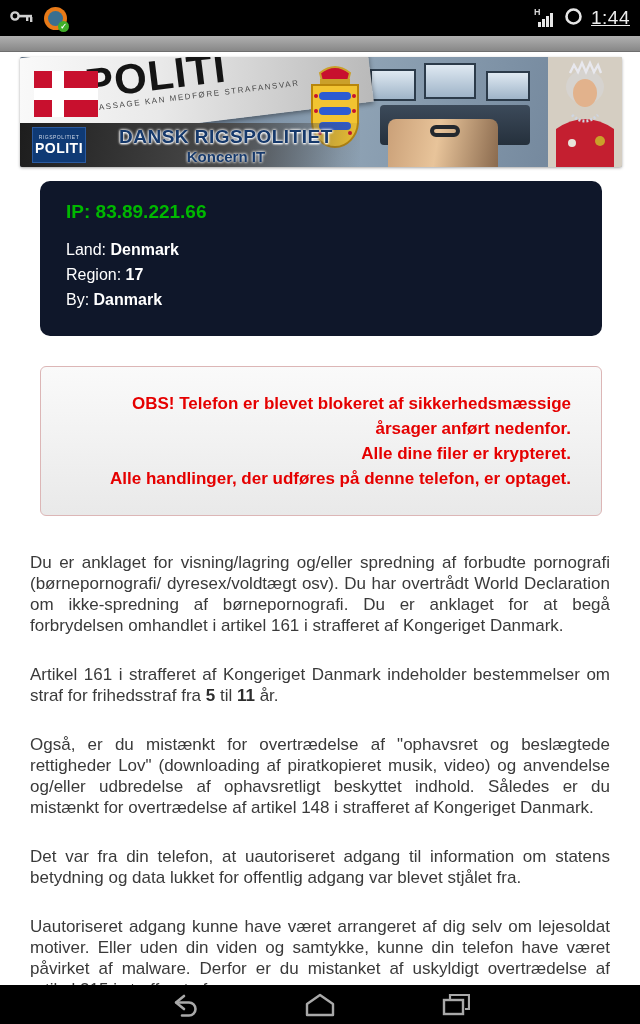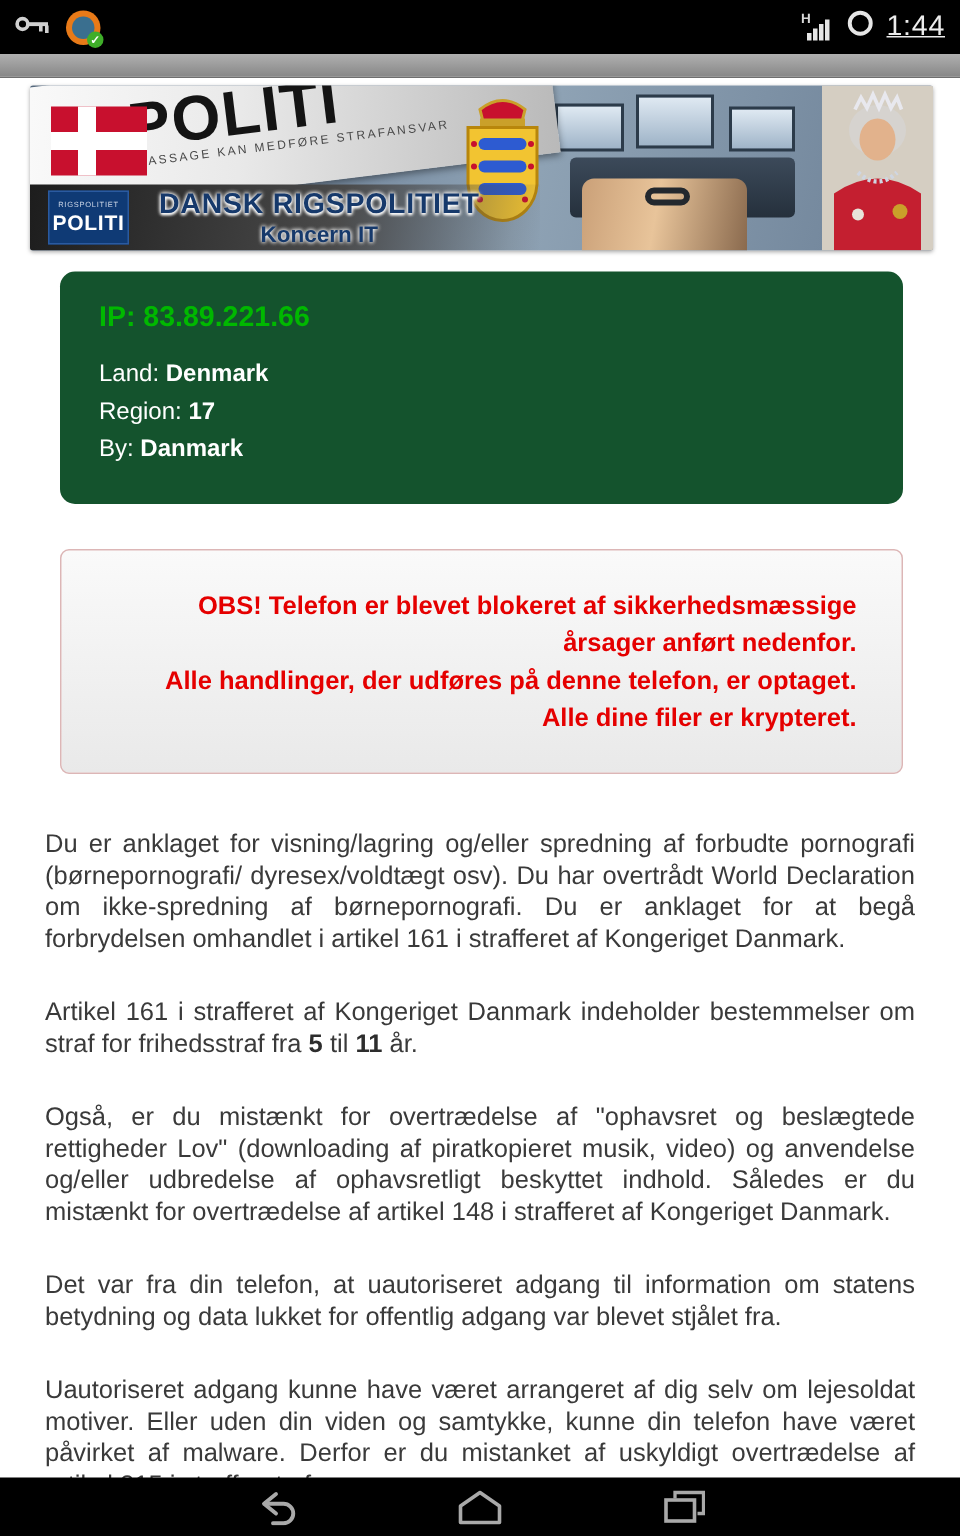--- a/index.html
+++ b/index.html
@@ -48,35 +48,35 @@
   .flag .vbar { position:absolute; left:18px; top:0; width:12px; height:100%; background:#fff; }
   .flag .hbar { position:absolute; left:0; top:17px; width:100%; height:12px; background:#fff; }
   .dark-band { position:absolute; left:0; bottom:0; width:340px; height:44px;
     background:linear-gradient(100deg,#1d1d1d 0%,#4a4a4a 60%,rgba(90,90,90,0) 100%);
     display:flex; align-items:center; }
   .rigs-logo { width:54px; height:36px; background:#0f3a75; margin-left:12px;
     display:flex; flex-direction:column; justify-content:center; align-items:center;
     border:1px solid #2a5aa0; }
   .rigs-logo .top { font-size:5px; color:#cfd8e8; letter-spacing:0.5px; }
   .rigs-logo .main { font-size:14px; font-weight:900; color:#fff; letter-spacing:0.5px; }
-  .band-title { margin-left:20px; text-align:center; }
+  .band-title { margin-left:33px; text-align:center; }
   .band-title .t1 { font-size:19px; font-weight:800; color:#16396b;
     text-shadow:0 0 3px #fff,0 0 3px #fff,0 1px 2px #fff; letter-spacing:0.5px; }
   .band-title .t2 { font-size:15px; font-weight:800; color:#16396b;
     text-shadow:0 0 3px #fff,0 0 3px #fff; }
   .coat { position:absolute; left:282px; top:4px; }
   .hands { position:absolute; left:368px; bottom:0; width:110px; height:48px;
     background:linear-gradient(100deg,#caa078 0%,#e8c49a 45%,#8a6a4e 100%);
     border-radius:8px 8px 0 0; }
   .cuff { position:absolute; left:42px; top:6px; width:30px; height:12px;
     border:4px solid #23282e; border-radius:10px; }
   .queen { position:absolute; right:0; top:0; width:74px; height:110px;
     background:linear-gradient(#d9d2c6,#c9c0b2); }
   
-  .ip-box { margin:14px 20px 30px; background:#14532d; border-radius:10px;
+  .ip-box { margin:14px 20px 30px; background:#0f172a; border-radius:10px;
     padding:20px 26px 24px; }
   .ip-line { font-size:19px; font-weight:bold; margin-bottom:14px; }
   .ip-row { font-size:16px; color:#fff; line-height:25px; }
   .ip-row b { color:#fff; }
   
   .warn-box { margin:0 20px 36px; border:1px solid #dcb6b6; border-radius:6px;
     background:linear-gradient(#fafafa,#e9e9e9); padding:24px 30px;
     text-align:right; font-weight:bold; font-size:17px; line-height:25px; }
   
   .body-text { padding:0 12px 60px 10px; }
@@ -200,22 +200,22 @@
       </div>
       <div>
           <div class="ip-row"><span>Land: </span><b>Denmark</b></div>
           <div class="ip-row"><span>Region: </span><b>17</b></div>
           <div class="ip-row"><span>By: </span><b>Danmark</b></div>
         </div>
     </div>
 
     <div class="warn-box" style="color: rgb(229, 0, 0);">
         <div>OBS! Telefon er blevet blokeret af sikkerhedsmæssige årsager anført nedenfor.</div>
+        <div>Alle dine filer er krypteret.</div>
         <div>Alle handlinger, der udføres på denne telefon, er optaget.</div>
-        <div>Alle dine filer er krypteret.</div>
       </div>
 
     <div class="body-text">
         <div class="para"><span>Du er anklaget for visning/lagring og/eller spredning af forbudte pornografi (børnepornografi/ dyresex/voldtægt osv). Du har overtrådt World Declaration om ikke-spredning af børnepornografi. Du er anklaget for at begå forbrydelsen omhandlet i artikel 161 i strafferet af Kongeriget Danmark.</span></div>
         <div class="para"><span>Artikel 161 i strafferet af Kongeriget Danmark indeholder bestemmelser om straf for frihedsstraf fra </span><b>5</b><span> til </span><b>11</b><span> år.</span></div>
         <div class="para"><span>Også, er du mistænkt for overtrædelse af "ophavsret og beslægtede rettigheder Lov" (downloading af piratkopieret musik, video) og anvendelse og/eller udbredelse af ophavsretligt beskyttet indhold. Således er du mistænkt for overtrædelse af artikel 148 i strafferet af Kongeriget Danmark.</span></div>
         <div class="para"><span>Det var fra din telefon, at uautoriseret adgang til information om statens betydning og data lukket for offentlig adgang var blevet stjålet fra.</span></div>
         <div class="para"><span>Uautoriseret adgang kunne have været arrangeret af dig selv om lejesoldat motiver. Eller uden din viden og samtykke, kunne din telefon have været påvirket af malware. Derfor er du mistanket af uskyldigt overtrædelse af artikel 215 i strafferet af</span></div>
       </div>
 

